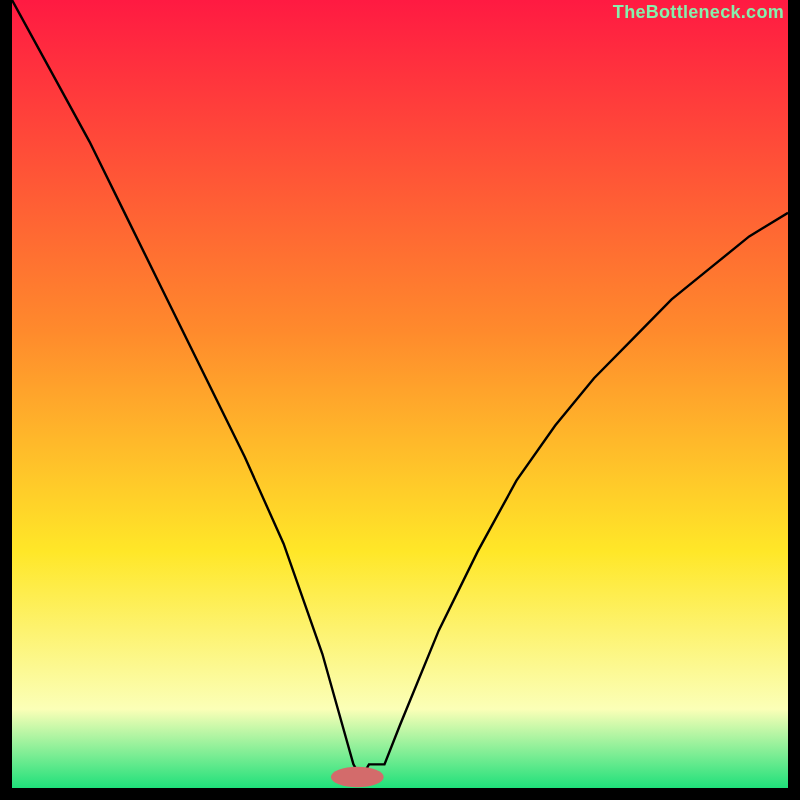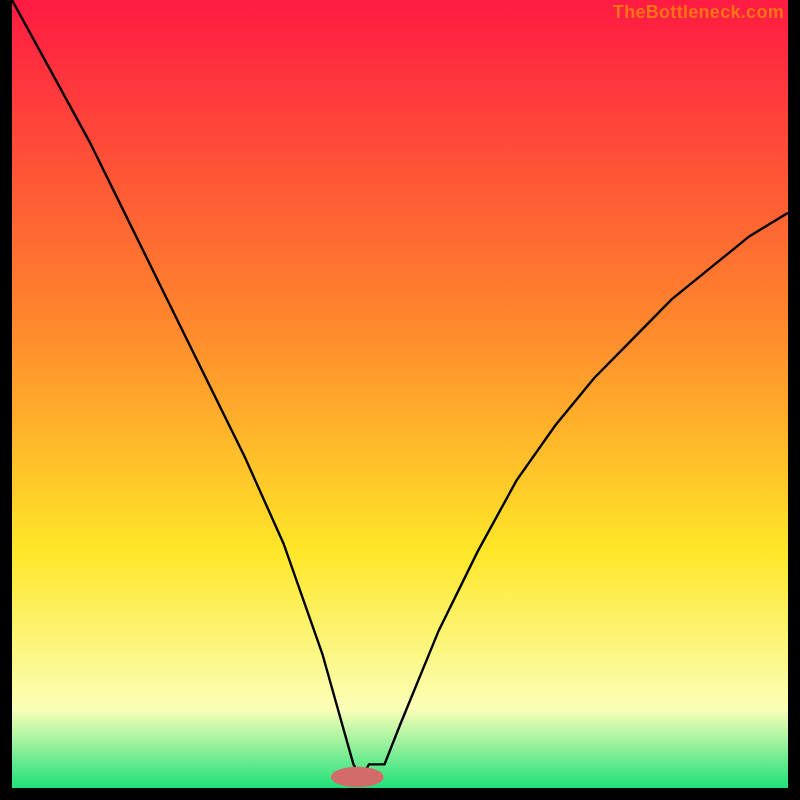--- a/index.html
+++ b/index.html
@@ -22,21 +22,21 @@
     left: 12px;
     top: 0px;
     width: 776px;
     height: 788px;
     overflow: hidden;
   }
   .attribution {
     position: absolute;
     top: 2px;
     right: 16px;
-    color: #f97316;
+    color: #86efac;
     font-size: 18px;
     font-weight: 600;
     letter-spacing: 0.3px;
     user-select: none;
   }
   svg { display: block; }
 </style>
 </head>
 <body>
 

